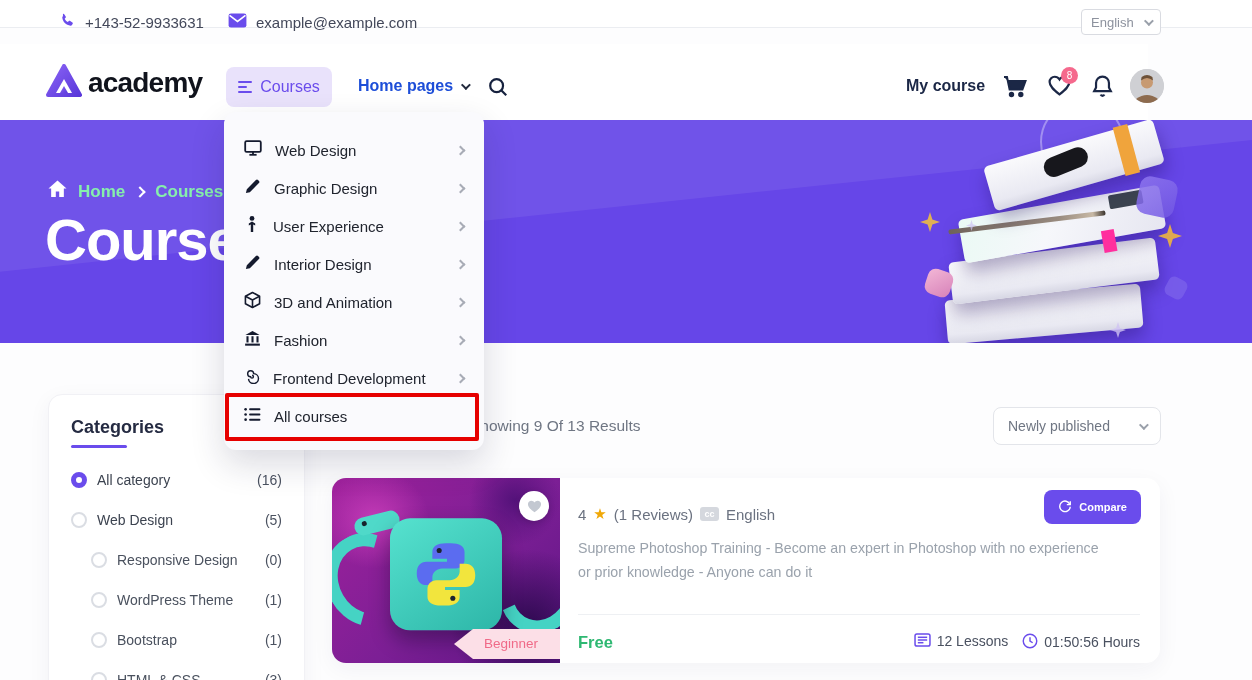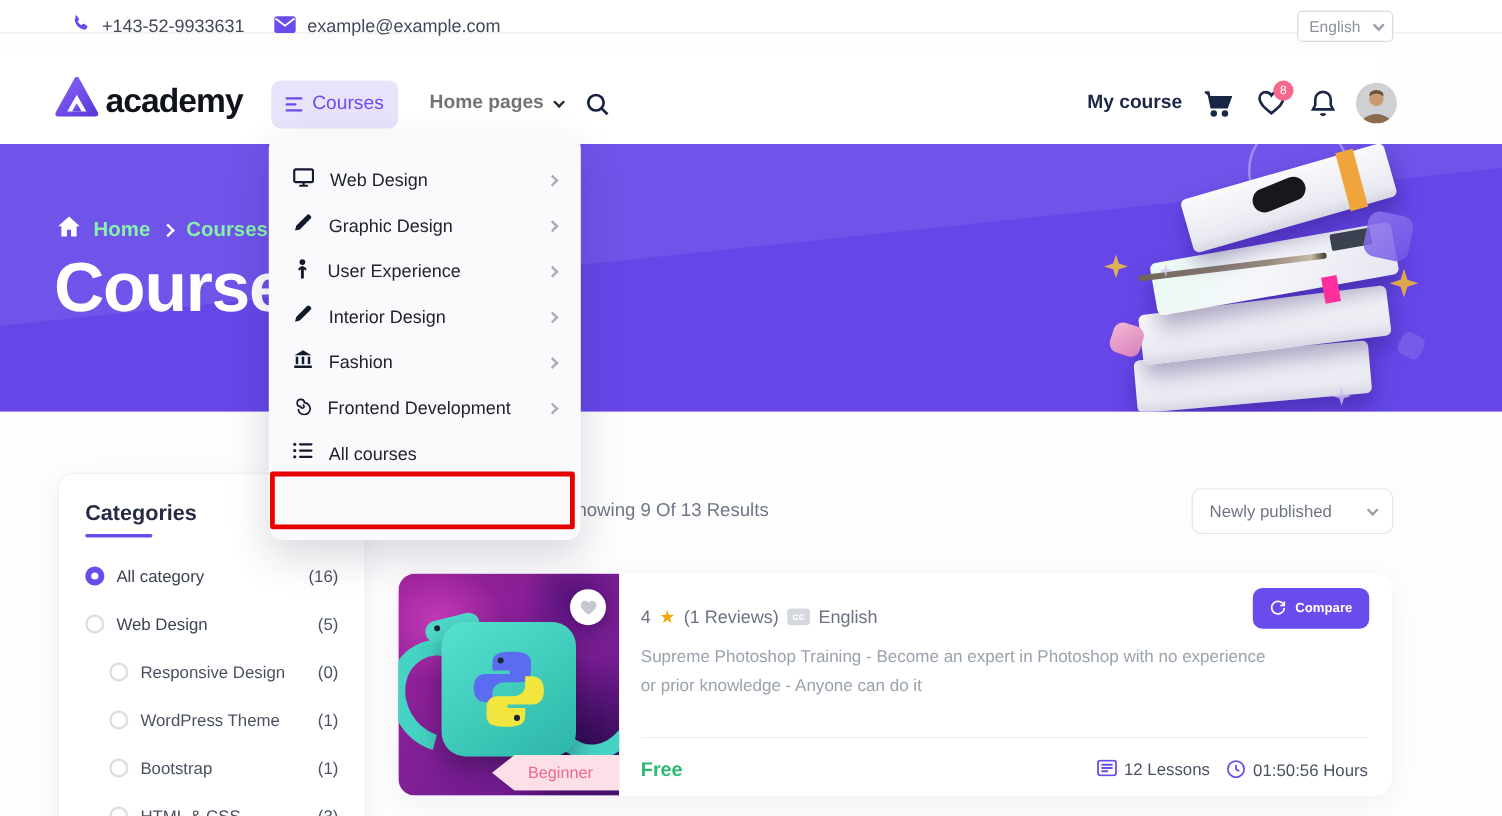--- a/index.html
+++ b/index.html
@@ -19,21 +19,21 @@
   .chev-right { transform:rotate(-45deg); }
 
   
   .header { position:absolute; left:0; top:44px; width:1148px; height:76px; background:#fff; }
   .logo { position:absolute; left:46px; top:20px; display:flex; align-items:center; gap:6px; }
   .logo-text { font-size:28px; font-weight:bold; color:#10131c; letter-spacing:-0.8px; }
   .chip-courses { position:absolute; left:226px; top:23px; width:106px; height:40px; background:#e9e2fb; border-radius:8px; display:flex; align-items:center; justify-content:center; gap:8px; color:#6a4cec; font-size:16px; cursor:pointer; }
   .filter-ic { display:flex; flex-direction:column; gap:3px; }
   .filter-ic i { display:block; height:2px; background:#6a4cec; border-radius:2px; }
   .filter-ic i:nth-child(1){ width:14px; } .filter-ic i:nth-child(2){ width:9px; } .filter-ic i:nth-child(3){ width:14px; }
-  .homepages { position:absolute; left:358px; top:33px; display:flex; align-items:center; gap:8px; font-size:16px; font-weight:bold; color:#737373; cursor:pointer; }
+  .homepages { position:absolute; left:358px; top:33px; display:flex; align-items:center; gap:8px; font-size:16px; font-weight:bold; color:#1d4ed8; cursor:pointer; }
   .homepages .chev { border-color:#232a3d; }
   .search-btn { position:absolute; left:487px; top:32px; cursor:pointer; }
   .mycourse { position:absolute; left:906px; top:33px; font-size:16px; font-weight:bold; color:#1b2746; cursor:pointer; }
   .hicon { position:absolute; top:30px; cursor:pointer; }
   .hicon-cart { left:1002px; }
   .hicon-heart { left:1047px; }
   .hicon-bell { left:1091px; }
   .badge { position:absolute; left:14px; top:-7px; min-width:17px; height:17px; border-radius:9px; background:#f5698d; color:#fff; font-size:10px; display:flex; align-items:center; justify-content:center; padding:0 4px; }
   .avatar { position:absolute; left:1130px; top:25px; width:34px; height:34px; border-radius:50%; overflow:hidden; background:#cfd0d4; cursor:pointer; }
 
@@ -87,21 +87,21 @@
   .cat-label { font-size:14px; color:#3c4350; flex:1; }
   .cat-count { font-size:14px; color:#4b5260; }
   .cat-row.indent .cat-label { color:#4a515e; }
 
   
   .results-text { position:absolute; left:470px; top:417px; font-size:15.5px; color:#6f7683; }
   .sort-box { position:absolute; left:993px; top:407px; width:168px; height:38px; background:#fff; border:1px solid #e3e5ea; border-radius:8px; display:flex; align-items:center; justify-content:space-between; padding:0 14px; color:#6f7683; font-size:14px; cursor:pointer; }
 
   
   .course-card { position:absolute; left:332px; top:478px; width:828px; height:185px; background:#fff; border-radius:14px; box-shadow:0 6px 22px rgba(30,30,70,.05); display:flex; }
-  .cc-img { position:relative; flex:none; width:184px; height:185px; border-radius:14px 0 0 14px; overflow:hidden;
+  .cc-img { position:relative; flex:none; width:228px; height:185px; border-radius:14px 0 0 14px; overflow:hidden;
     background:
       radial-gradient(90px 80px at 18% 22%, #c23ab6 0%, rgba(194,58,182,0) 62%),
       radial-gradient(110px 110px at 86% 80%, #2e0a50 0%, rgba(46,10,80,0) 70%),
       radial-gradient(70px 70px at 80% 12%, #54127a 0%, rgba(84,18,122,0) 65%),
       linear-gradient(135deg, #a0219c, #7c1f95 55%, #5f1586); }
   .snake-arc { position:absolute; border:13px solid #45d3c4; border-radius:50%; }
   .sa1 { left:-6px; top:54px; width:86px; height:96px; border-color:#45d3c4 transparent transparent #45d3c4; transform:rotate(-30deg); }
   .sa2 { right:-20px; top:66px; width:80px; height:90px; border-color:transparent #45d3c4 #45d3c4 transparent; transform:rotate(20deg); }
   .snake-head { position:absolute; left:22px; top:36px; width:46px; height:18px; background:#4fd9c9; border-radius:10px; transform:rotate(-14deg); }
   .snake-head::after { content:""; position:absolute; left:8px; top:4px; width:5px; height:5px; background:#17232b; border-radius:50%; }
@@ -294,20 +294,28 @@
     </div>
 
     <div class="mi">
       <span><svg width="17" height="17" viewBox="0 0 18 18">
             <path d="M2 16 l1-4.2 L12.6 2.2 a1.6 1.6 0 0 1 2.3 0 l.9.9 a1.6 1.6 0 0 1 0 2.3 L6.2 15 Z" fill="#141a2e"></path>
           </svg></span>
       <span class="mi-label">Interior Design</span>
       <span class="chev chev-right"></span>
     </div>
 
+    <div class="mi">
+      <span><svg width="17" height="18" viewBox="0 0 18 19" fill="none" stroke="#141a2e" stroke-width="1.7" stroke-linejoin="round">
+            <path d="M9 1.5 L16.5 5.5 V13.5 L9 17.5 L1.5 13.5 V5.5 Z"></path>
+            <path d="M1.5 5.5 L9 9.5 L16.5 5.5 M9 9.5 V17.5"></path>
+          </svg></span>
+      <span class="mi-label">3D and Animation</span>
+      <span class="chev chev-right"></span>
+    </div>
 
     <div class="mi">
       <span><svg width="17" height="17" viewBox="0 0 18 18" fill="#141a2e">
             <path d="M9 1 L16.5 5.4 H1.5 Z"></path>
             <rect x="2.6" y="6.6" width="2.2" height="6.6"></rect>
             <rect x="7.9" y="6.6" width="2.2" height="6.6"></rect>
             <rect x="13.2" y="6.6" width="2.2" height="6.6"></rect>
             <rect x="1.2" y="14.4" width="15.6" height="2.2"></rect>
           </svg></span>
       <span class="mi-label">Fashion</span>

